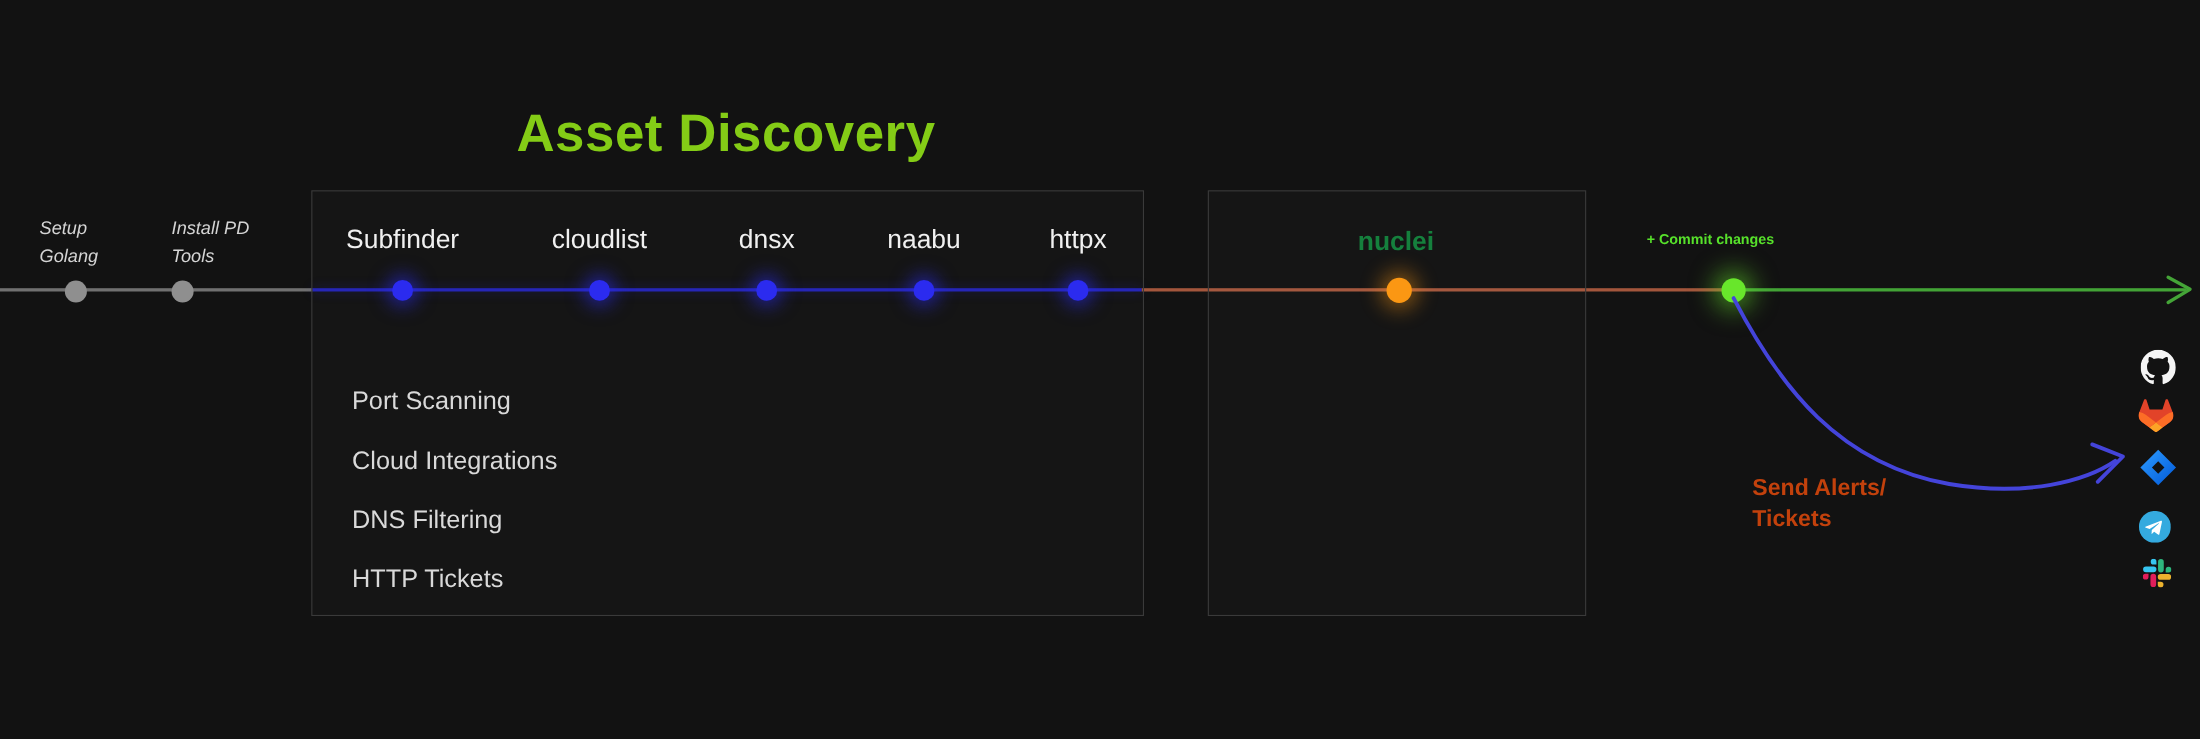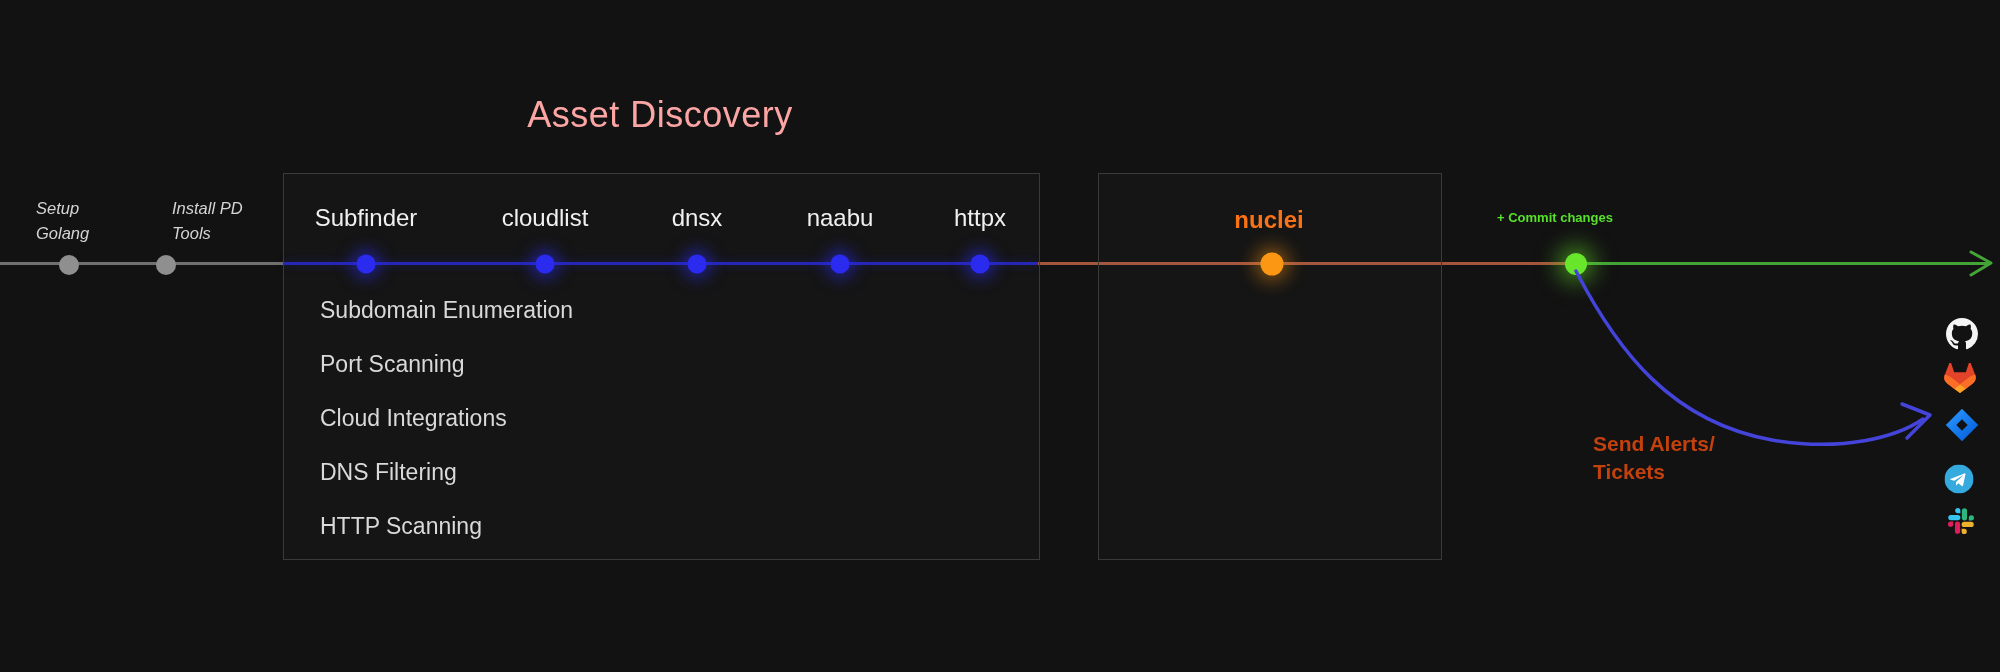--- a/index.html
+++ b/index.html
@@ -17,31 +17,31 @@
   .dot{position:absolute;border-radius:50%;transform:translate(-50%,-50%);}
   .dot-gray{width:20px;height:20px;background:#8f8f8f;}
   .dot-blue{width:19px;height:19px;background:#2b2bef;box-shadow:0 0 16px 5px rgba(43,43,239,.55);}
   .dot-orange{width:23px;height:23px;background:#fb9713;box-shadow:0 0 18px 6px rgba(251,151,19,.45);}
   .dot-green{width:22px;height:22px;background:#68e62b;box-shadow:0 0 22px 7px rgba(104,230,43,.55);}
   
   .stage-box{position:absolute;top:173px;height:385px;border:1px solid #3a3a3a;background:rgba(255,255,255,.015);}
   .box-asset{left:283px;width:755px;}
   .box-vuln{left:1098px;width:342px;}
   
-  .section-title{position:absolute;top:94px;transform:translateX(-50%);color:#fca5a5;
-    font-size:36px;font-weight:normal;letter-spacing:.5px;white-space:nowrap;}
+  .section-title{position:absolute;top:94px;transform:translateX(-50%);color:#84cc16;
+    font-size:48px;font-weight:bold;letter-spacing:.5px;white-space:nowrap;}
   .title-asset{left:660px;}
   .title-vuln{left:1269px;}
   
   .prestep{position:absolute;top:196px;color:#d4d4d4;font-size:16.5px;line-height:25px;font-style:italic;}
   .prestep-1{left:36px;}
-  .prestep-2{left:172px;}
+  .prestep-2{left:156px;}
   
   .tool-label{position:absolute;top:204px;transform:translateX(-50%);color:#f0f0f0;font-size:24px;white-space:nowrap;}
-  .tool-nuclei{position:absolute;top:206px;left:1269px;transform:translateX(-50%);color:#f97316;font-size:24px;font-weight:bold;text-align:center;}
+  .tool-nuclei{position:absolute;top:206px;left:1269px;transform:translateX(-50%);color:#15803d;font-size:24px;font-weight:bold;text-align:center;}
   
   .cap{position:absolute;left:320px;color:#d9d9d9;font-size:23px;white-space:nowrap;}
   .cap-0{top:297px}.cap-1{top:351px}.cap-2{top:405px}.cap-3{top:459px}.cap-4{top:513px}
   
   .vuln-desc{position:absolute;left:1122px;top:331px;width:298px;color:#dcdcdc;font-size:23px;line-height:37px;}
   
   .commit-label{position:absolute;left:1497px;top:210px;color:#57e12b;font-size:13px;font-weight:bold;white-space:nowrap;}
   
   .alerts-label{position:absolute;left:1593px;top:430px;color:#c2410c;font-size:21px;font-weight:bold;line-height:28px;}
   
@@ -77,25 +77,24 @@
     <div>Install PD</div>
     <div>Tools</div>
   </div>
 
   <div class="tool-label" style="left:366px">Subfinder</div>
   <div class="tool-label" style="left:545px">cloudlist</div>
   <div class="tool-label" style="left:697px">dnsx</div>
   <div class="tool-label" style="left:840px">naabu</div>
   <div class="tool-label" style="left:980px">httpx</div>
 
-  <div class="cap cap-0">Subdomain Enumeration</div>
   <div class="cap cap-1">Port Scanning</div>
   <div class="cap cap-2">Cloud Integrations</div>
   <div class="cap cap-3">DNS Filtering</div>
-  <div class="cap cap-4">HTTP Scanning</div>
+  <div class="cap cap-4">HTTP Tickets</div>
 
   <div class="tool-nuclei">nuclei</div>
 
   <div class="commit-label">+ Commit changes</div>
 
   <div class="alerts-label">
     <div>Send Alerts/</div>
     <div>Tickets</div>
   </div>
 

